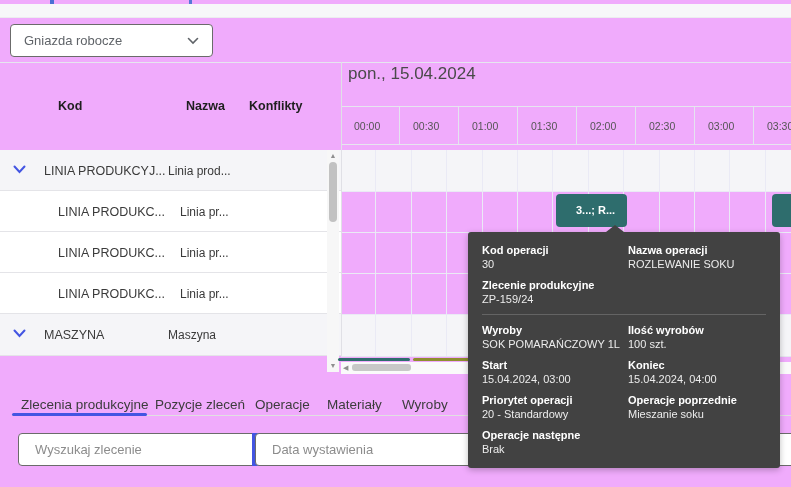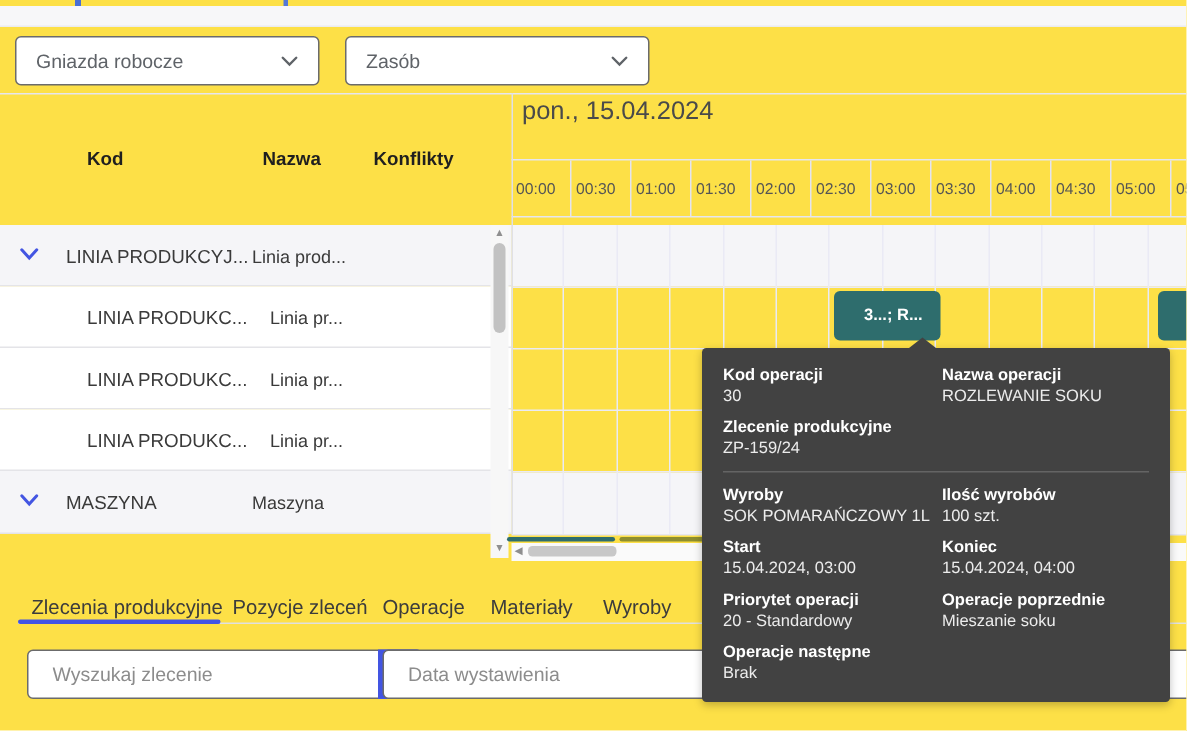--- a/index.html
+++ b/index.html
@@ -1,19 +1,19 @@
 <!DOCTYPE html>
 <html><head>
 <meta charset="utf-8">
 <style>
   * { margin:0; padding:0; box-sizing:border-box; }
   html,body { background:#fff; }
   #app {
     position:relative; width:791px; height:487px; overflow:hidden;
-    font-family:"Liberation Sans", sans-serif; background:#fde047; color:#3a3a3a;
+    font-family:"Liberation Sans", sans-serif; background:#f0abfc; color:#3a3a3a;
   }
   
   .top-fragment { position:absolute; top:0; height:4px; }
   .top-band { position:absolute; top:4px; left:0; width:791px; height:14px;
     background:#f7f7f9; border-bottom:1px solid #ececef; }
   
   .dropdown {
     position:absolute; top:24px; height:33px; width:203px;
     border:1px solid #6b6b6b; border-radius:4px; background:#fff;
     display:flex; align-items:center; justify-content:space-between;
@@ -34,22 +34,22 @@
   .t-row .cell-nazwa { position:absolute; top:14px; font-size:12px; color:#3a3a3a; white-space:nowrap; }
   .t-row .expand { position:absolute; left:13px; top:15px; }
   
   .vscroll { position:absolute; left:327px; top:150px; width:12px; height:222px; background:#f7f7f7; }
   .vscroll .arrow { position:absolute; left:0; width:12px; font-size:7px; color:#8f8f8f; text-align:center; line-height:10px; cursor:pointer; }
   .vscroll .thumb { position:absolute; left:2px; top:12px; width:8px; height:60px; background:#c2c2c2; border-radius:4px; cursor:pointer; }
   
   .gantt-date { position:absolute; left:348px; top:64px; font-size:17px; color:#4a4a4a; white-space:nowrap; }
   .date-bottom { position:absolute; top:106px; left:341px; width:450px; height:1px; background:#e6e6ef; }
   .tick-row { position:absolute; left:341px; top:107px; width:465px; height:38px; display:flex; border-bottom:1px solid #e6e6ef; }
-  .tick-cell { flex:none; width:40px; border-right:1px solid #e4e4ef; font-size:10.5px; color:#555;
-    display:flex; align-items:center; padding-left:3px; white-space:nowrap; overflow:visible; }
+  .tick-cell { flex:none; width:59px; border-right:1px solid #e4e4ef; font-size:10.5px; color:#555;
+    display:flex; align-items:center; padding-left:13px; white-space:nowrap; overflow:visible; }
   .gantt-rowbg { position:absolute; left:341px; width:450px; height:41px; }
   .gantt-rowbg.group { background:#f5f5f8; }
   .gantt-grid { position:absolute; left:341px; top:150px; width:465px; height:206px; display:flex; }
   .gantt-grid .gcol { flex:none; width:35.4px; border-right:1px solid #eaeaf5; height:206px; }
   .gantt-hline { position:absolute; left:341px; width:450px; height:1px; background:#eaeaf5; }
   .gantt-bottom { position:absolute; left:341px; top:356px; width:450px; height:1px; background:#e6e6ef; }
   
   .gantt-bar { position:absolute; top:194px; height:33px; background:#2e6d6d; border-radius:4px;
     color:#fff; font-size:11px; font-weight:bold; line-height:33px; padding-left:20px;
     white-space:nowrap; overflow:hidden; cursor:pointer; }
@@ -88,31 +88,25 @@
   <div class="top-fragment" style="left:50px; width:4px; background:#4a6fd4;"></div>
   <div class="top-fragment" style="left:189px; width:3px; background:#5578d6;"></div>
   <div class="top-band"></div>
 
   <div class="dropdown" style="left:10px;">
     <span class="dd-label">Gniazda robocze</span>
     <svg width="12" height="8" viewBox="0 0 12 8">
         <path d="M1.5 1.5 L6 6 L10.5 1.5" fill="none" stroke="#5f6368" stroke-width="1.6" stroke-linecap="round"></path>
       </svg>
   </div>
-  <div class="dropdown" style="left:230px;">
-    <span class="dd-label">Zasób</span>
-    <svg width="12" height="8" viewBox="0 0 12 8">
-        <path d="M1.5 1.5 L6 6 L10.5 1.5" fill="none" stroke="#5f6368" stroke-width="1.6" stroke-linecap="round"></path>
-      </svg>
-  </div>
 
   <div class="main-top-border"></div>
 
   <div class="col-header" style="left:58px;">Kod</div>
-  <div class="col-header" style="left:175px;">Nazwa</div>
+  <div class="col-header" style="left:186px;">Nazwa</div>
   <div class="col-header" style="left:249px;">Konflikty</div>
   <div class="header-bottom-left"></div>
   <div class="header-bottom-right"></div>
 
   <div class="gantt-rowbg group" style="top:150px;"></div>
   <div class="gantt-rowbg group" style="top:315px;"></div>
 
   <div class="gantt-grid">
     <div class="gcol"></div>
       <div class="gcol"></div>

